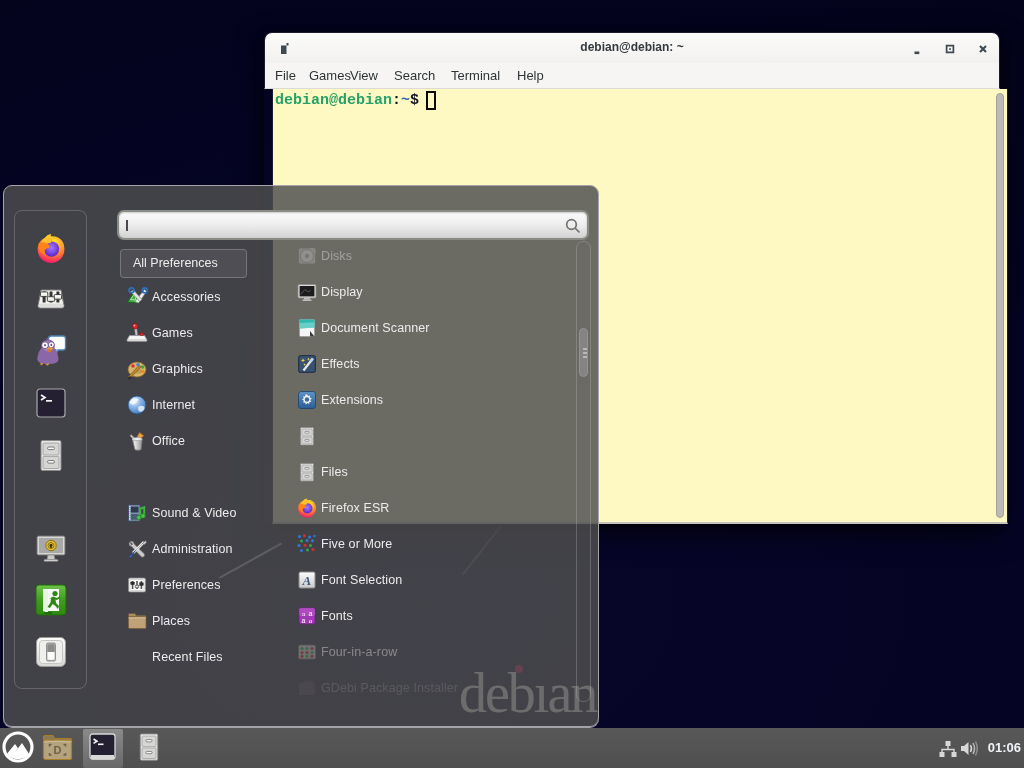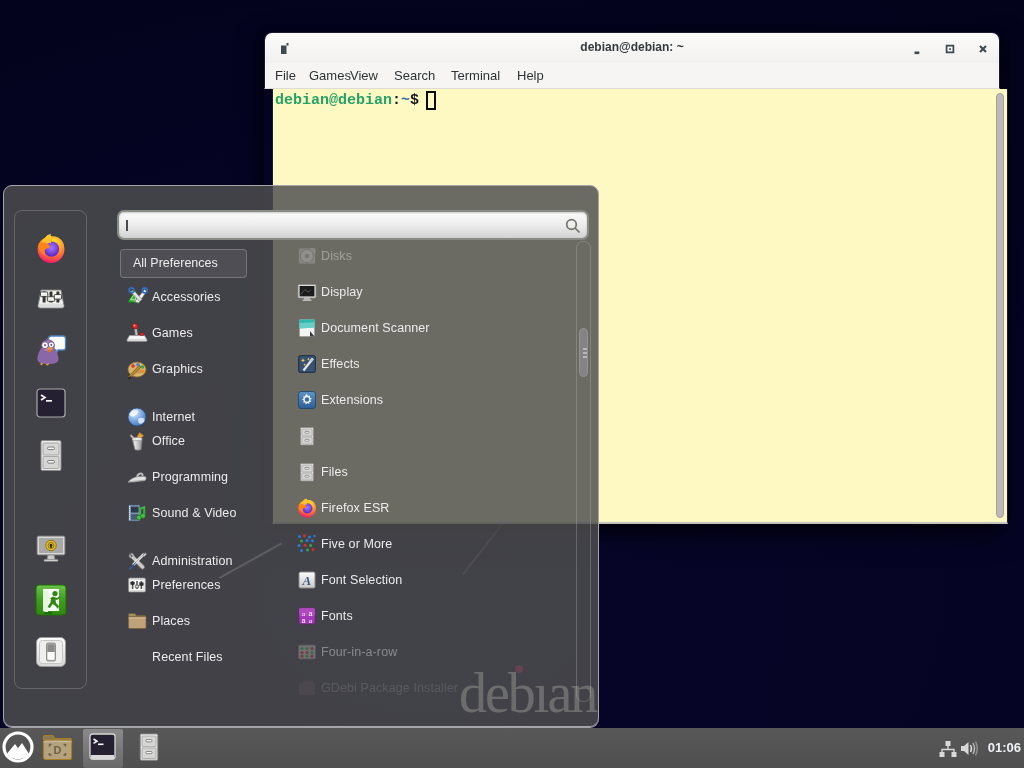--- a/index.html
+++ b/index.html
@@ -251,21 +251,21 @@
           <ellipse cx="12.5" cy="13" rx="3.4" ry="2.6" fill="#c49a4e"></ellipse>
           <circle cx="7" cy="8" r="1.8" fill="#dd3333"></circle>
           <circle cx="12" cy="6.8" r="1.8" fill="#4488dd"></circle>
           <circle cx="16.5" cy="9" r="1.8" fill="#33aa44"></circle>
           <circle cx="16.8" cy="13.5" r="1.8" fill="#ee8822"></circle>
           <path d="M2 19 L13 7.5 L15 9 L4.5 20 Z" fill="#b8862f" stroke="#6e5220" stroke-width="0.6"></path>
           <path d="M1.5 20.5 L4 18 L6 19.5 L3 21.5 Z" fill="#2a2a2a"></path>
         </svg></span>
       <span class="ct">Graphics</span>
     </div>
-      <div class="cat" style="top:219px;">
+      <div class="cat" style="top:207px;">
       <span class="ci"><svg width="22" height="22" viewBox="0 0 22 22">
           <defs>
             <radialGradient id="gl1" cx="0.35" cy="0.28" r="0.95">
               <stop offset="0" stop-color="#e8f2fc"></stop>
               <stop offset="0.35" stop-color="#8fb8e8"></stop>
               <stop offset="0.75" stop-color="#4a7fc0"></stop>
               <stop offset="1" stop-color="#2a5a9b"></stop>
             </radialGradient>
           </defs>
           <circle cx="11" cy="11" r="9" fill="url(#gl1)" stroke="#26507f" stroke-width="0.8"></circle>
@@ -283,28 +283,20 @@
               <stop offset="0.6" stop-color="#c0c0c0"></stop>
               <stop offset="1" stop-color="#8f8f8f"></stop>
             </linearGradient>
           </defs>
           <path d="M13.5 2.5 L17.8 5.8 L10 12.5 L8.8 10.8 Z" fill="#e8a33c" stroke="#9a6420" stroke-width="0.7"></path>
           <path d="M5 4.5 L11.8 10.8 L10.5 12.2 L4 6 Z" fill="#c8c8c8" stroke="#848484" stroke-width="0.6"></path>
           <path d="M6.2 9 L16.2 9 L15 19.8 Q12 20.6 9 19.8 Z" fill="url(#ofc)" stroke="#7e7e7e" stroke-width="0.8"></path>
           <ellipse cx="11.2" cy="9" rx="5" ry="1.5" fill="#f0f0f0" stroke="#9a9a9a" stroke-width="0.7"></ellipse>
         </svg></span>
       <span class="ct">Office</span>
-    </div>
-      <div class="cat" style="top:279px;">
-      <span class="ci"><svg width="22" height="22" viewBox="0 0 22 22">
-          <path d="M2 16 Q6 11 13 10.5 L19.5 10.5 Q21 13 19 14.5 Q12 15 8 16 Z" fill="#e0e0e0" stroke="#8a8a8a" stroke-width="0.8"></path>
-          <path d="M11 10.8 Q12 7.5 15 7.5 Q16.5 7.5 16.5 9 L16.5 10.6" fill="none" stroke="#b8b8b8" stroke-width="2"></path>
-          <path d="M2 16 Q8 14.8 19 14.3" fill="none" stroke="#aaa" stroke-width="0.7"></path>
-        </svg></span>
-      <span class="ct">Programming</span>
     </div>
       <div class="cat" style="top:315px;">
       <span class="ci"><svg width="22" height="22" viewBox="0 0 22 22">
           <rect x="2.5" y="3" width="11.5" height="16" fill="#8fa3bc" stroke="#3e5068" stroke-width="0.8"></rect>
           <rect x="4.8" y="4.6" width="7.8" height="6" fill="#2e3a4c"></rect>
           <rect x="4.8" y="11.8" width="7.8" height="6" fill="#4a5c76"></rect>
           <g fill="#e8eef6">
             <rect x="3.1" y="3.8" width="1.1" height="1.1"></rect>
             <rect x="3.1" y="5.8" width="1.1" height="1.1"></rect>
             <rect x="3.1" y="7.8" width="1.1" height="1.1"></rect>
@@ -313,21 +305,21 @@
             <rect x="3.1" y="13.8" width="1.1" height="1.1"></rect>
             <rect x="3.1" y="15.8" width="1.1" height="1.1"></rect>
             <rect x="3.1" y="17.2" width="1.1" height="1"></rect>
           </g>
           <path d="M14.2 15.3 L14.2 6.8 L18.2 5.2 L18.2 13.6" fill="none" stroke="#3db53d" stroke-width="2"></path>
           <circle cx="12.9" cy="15.6" r="2.3" fill="#4ac24a" stroke="#1f7a1f" stroke-width="0.7"></circle>
           <circle cx="17" cy="13.9" r="2.3" fill="#4ac24a" stroke="#1f7a1f" stroke-width="0.7"></circle>
         </svg></span>
       <span class="ct">Sound &amp; Video</span>
     </div>
-      <div class="cat" style="top:351px;margin-top:12px;">
+      <div class="cat" style="top:351px;">
       <span class="ci"><svg width="22" height="22" viewBox="0 0 22 22">
           <path d="M4 3.5 Q2.5 5.5 3.5 7.5 L5.5 8.5 L15 18.5 Q16.5 20 18 18.5 Q19.5 17 18 15.5 L8.2 6 L7.5 4 Q5.8 2.8 4 3.5 L6.5 6 L5.5 7.2 Z" fill="#c9c9c9" stroke="#6f6f6f" stroke-width="0.7"></path>
           <path d="M18 4 L7 15" stroke="#e8e8e8" stroke-width="2.6"></path>
           <path d="M18 4 L7 15" stroke="#9a9a9a" stroke-width="0.8"></path>
           <path d="M9.5 12.5 L3.5 18.5 Q2.5 20.5 4.5 19.5 Z" fill="#3a7bd5" stroke="#1f4e8c" stroke-width="0.7"></path>
           <path d="M19.5 2.5 L16.5 5.5 L18 7 L20.5 4.5 Z" fill="#c9c9c9" stroke="#6f6f6f" stroke-width="0.7"></path>
         </svg></span>
       <span class="ct">Administration</span>
     </div>
       <div class="cat" style="top:387px;">

